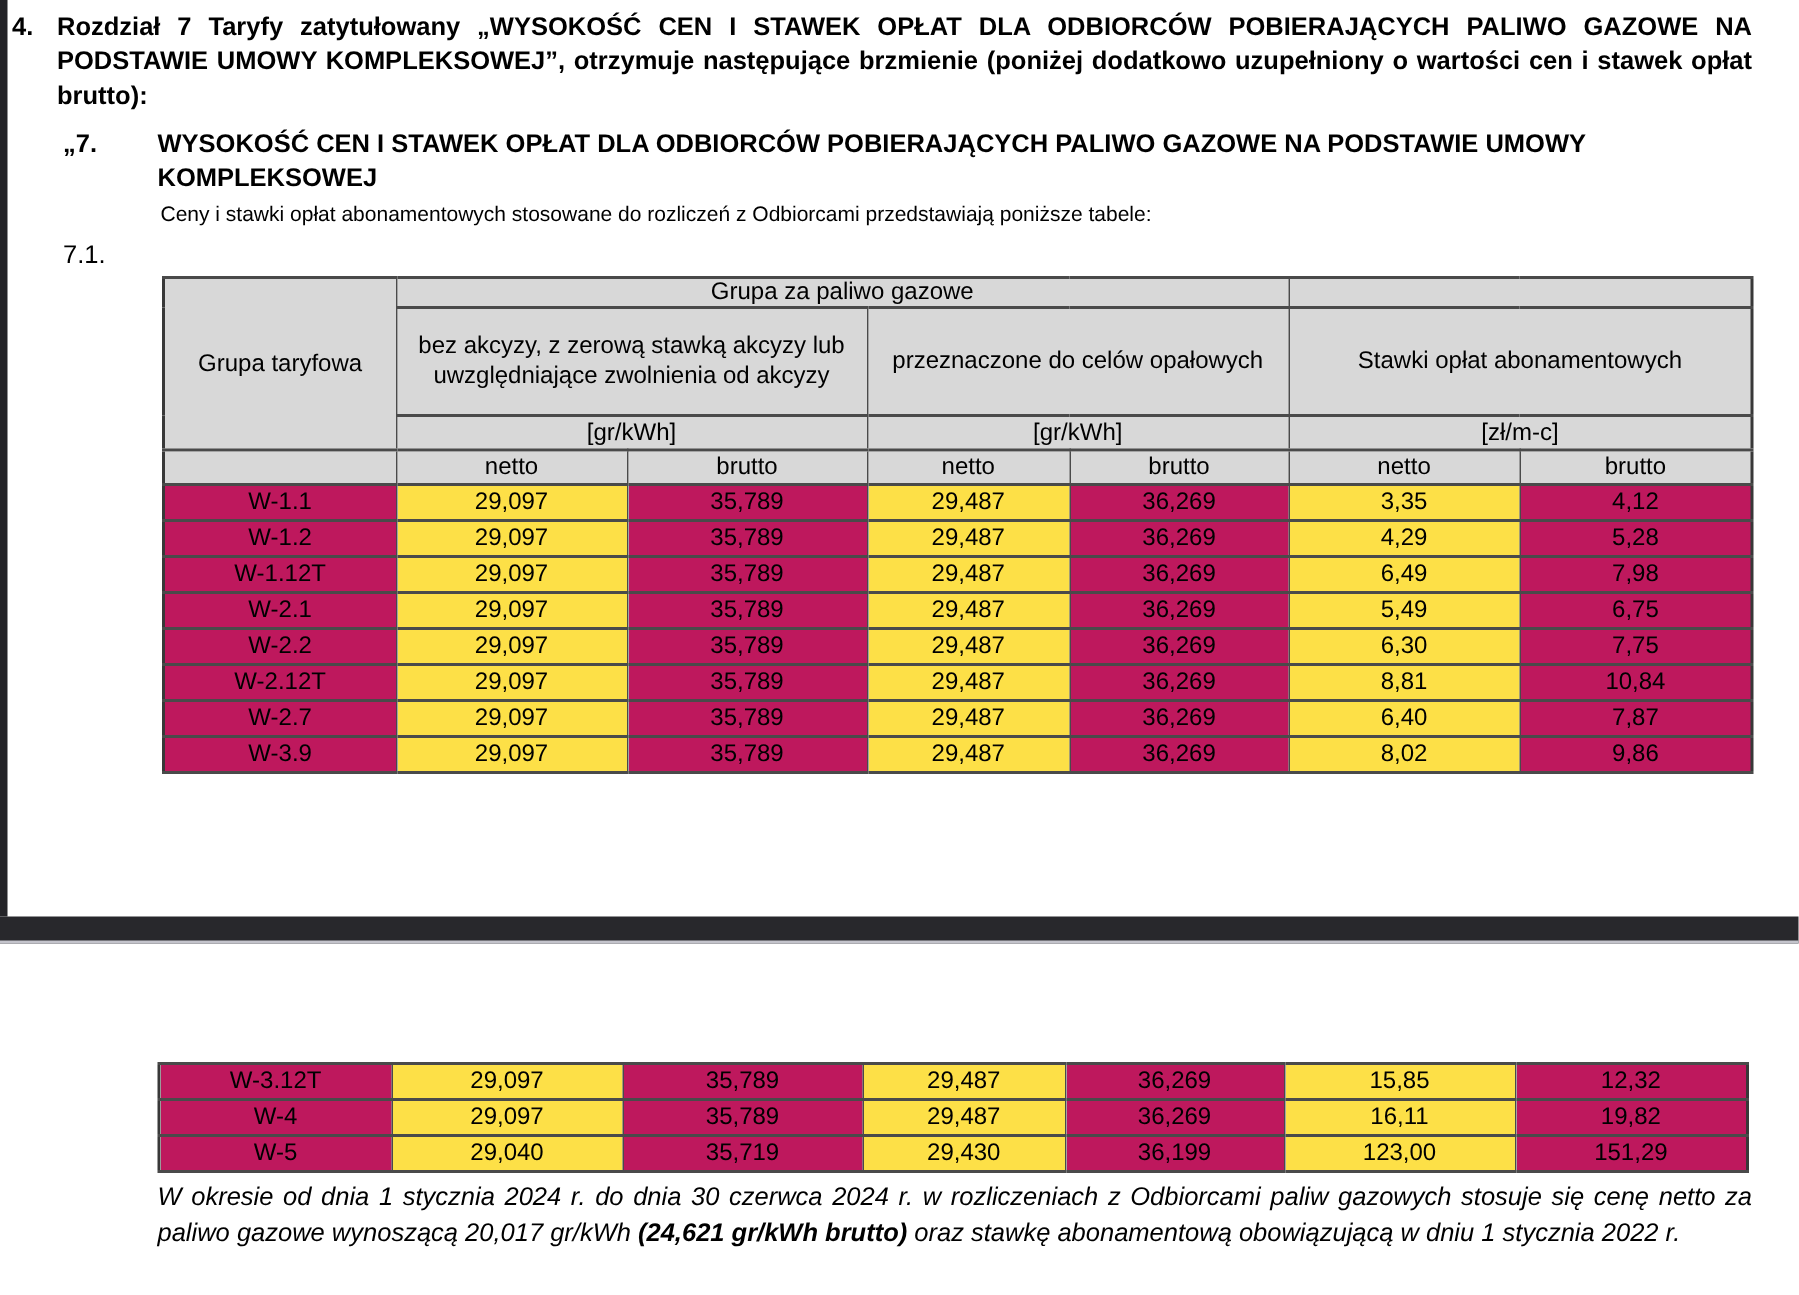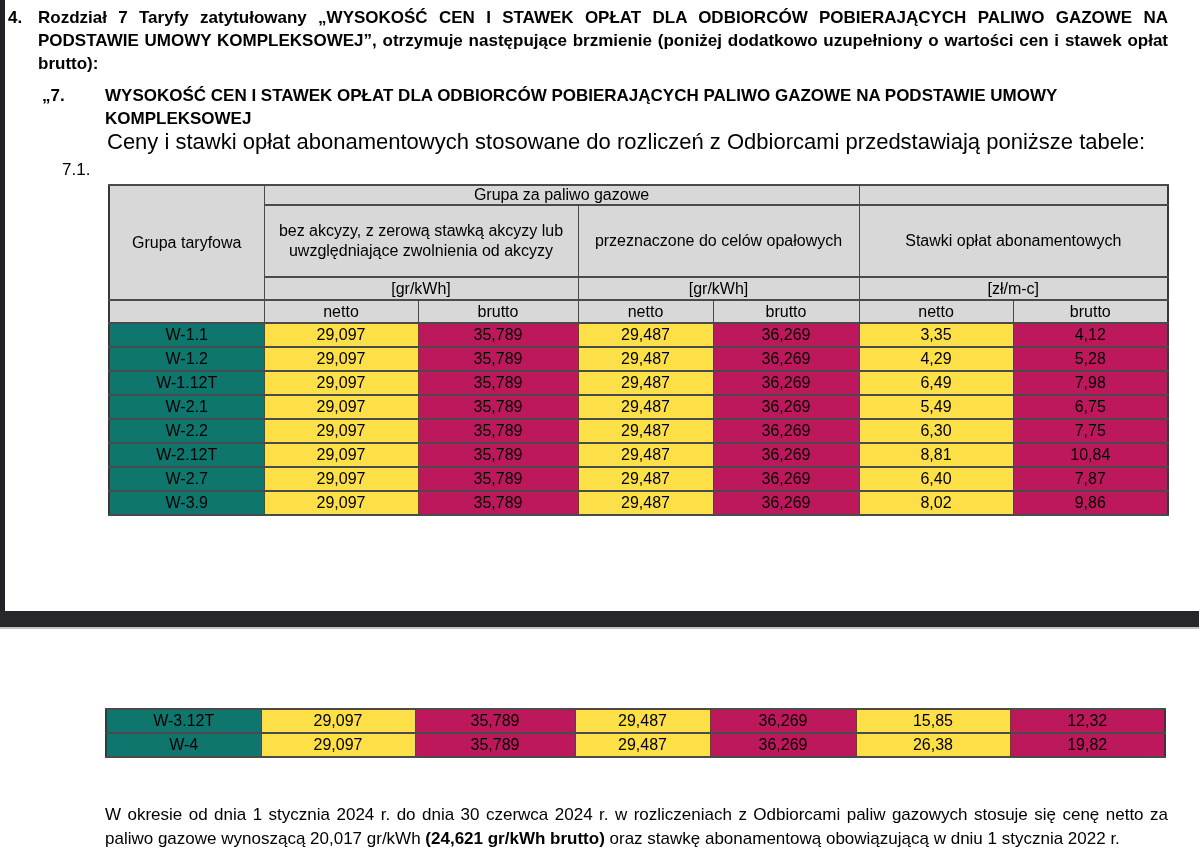--- a/index.html
+++ b/index.html
@@ -14,54 +14,54 @@
   
   .para4{position:absolute;top:6px;left:8px;width:1160px;font-weight:bold;
          font-size:17px;line-height:23px;text-align:justify;padding-left:30px;box-sizing:border-box;}
   .para4 .num{position:absolute;left:0;top:0;}
 
   
   .sec7{position:absolute;top:84px;left:42px;width:1073px;font-weight:bold;
         font-size:17px;line-height:23px;padding-left:63px;box-sizing:border-box;}
   .sec7 .num{position:absolute;left:0;top:0;}
 
-  .intro{position:absolute;top:131px;left:107px;font-size:22px;line-height:22px;}
+  .intro{position:absolute;top:131px;left:107px;font-size:14px;line-height:22px;}
 
   .item71{position:absolute;top:159px;left:42px;width:1120px;font-size:17px;line-height:22px;
           padding-left:65px;box-sizing:border-box;}
-  .item71 .num{position:absolute;left:0;top:0;margin-left:20px;}
+  .item71 .num{position:absolute;left:0;top:0;}
 
   
   table.tariff{border-collapse:collapse;table-layout:fixed;font-size:16px;
                border:2px solid #383838;}
   table.tariff td, table.tariff th{
     border:1px solid #4a4a4a;border-top-width:2px;border-bottom-width:2px;
     text-align:center;vertical-align:middle;padding:0 4px;overflow:hidden;
     font-weight:normal;
   }
   .t1{position:absolute;top:184px;left:108px;width:1059px;}
   .t2{position:absolute;top:708px;left:105px;width:1059px;}
   .hdr{background:#d8d8d8;font-weight:bold;}
   .hdr-light{background:#d8d8d8;font-weight:normal;}
   .row-prices{height:20px;border-bottom-width:1px !important;}
   .cell-tall{height:70px;line-height:20px;}
   .row-units td,.row-units th{height:21px;}
   .row-nb td{height:21px;}
   .drow td{height:22px;}
   td.netto-cell{background:#fde047;}
   td.brutto-cell{background:#be185d;font-weight:bold;}
-  td.group-cell{background:#0f766e;}
+  td.group-cell{background:#be185d;}
 
   
   .pagebar{position:absolute;top:611px;left:0;width:1199px;height:16px;
            background:#28282c;border-bottom:2px solid #c3c3cb;}
 
   
-  .footer{position:absolute;top:803px;left:105px;width:1063px;font-size:17px;
-          line-height:23.5px;text-align:justify;}
+  .footer{position:absolute;top:786px;left:105px;width:1063px;font-size:17px;
+          line-height:23.5px;text-align:justify;font-style:italic;}
   .footer .b{font-weight:bold;}
 </style>
 </head>
 <body>
 
 <div class="page">
   <div class="left-strip"></div>
 
   <div class="para4">
     <span class="num">4.</span>
@@ -210,22 +210,31 @@
         <td class="brutto-cell">36,269</td>
         <td class="netto-cell">15,85</td>
         <td class="brutto-cell">12,32</td>
       </tr>
       <tr class="drow">
         <td class="group-cell">W-4</td>
         <td class="netto-cell">29,097</td>
         <td class="brutto-cell">35,789</td>
         <td class="netto-cell">29,487</td>
         <td class="brutto-cell">36,269</td>
-        <td class="netto-cell">26,38</td>
+        <td class="netto-cell">16,11</td>
         <td class="brutto-cell">19,82</td>
+      </tr>
+      <tr class="drow">
+        <td class="group-cell">W-5</td>
+        <td class="netto-cell">29,040</td>
+        <td class="brutto-cell">35,719</td>
+        <td class="netto-cell">29,430</td>
+        <td class="brutto-cell">36,199</td>
+        <td class="netto-cell">123,00</td>
+        <td class="brutto-cell">151,29</td>
       </tr>
     </tbody>
   </table>
 
   <div class="footer">
     <span>W okresie od dnia 1 stycznia 2024 r. do dnia 30 czerwca 2024 r. w rozliczeniach z Odbiorcami paliw gazowych stosuje się cenę netto za paliwo gazowe wynoszącą 20,017 gr/kWh </span><span class="b">(24,621 gr/kWh brutto)</span><span> oraz stawkę abonamentową obowiązującą w dniu 1 stycznia 2022 r.</span>
   </div>
 </div>
 
 </body></html>

